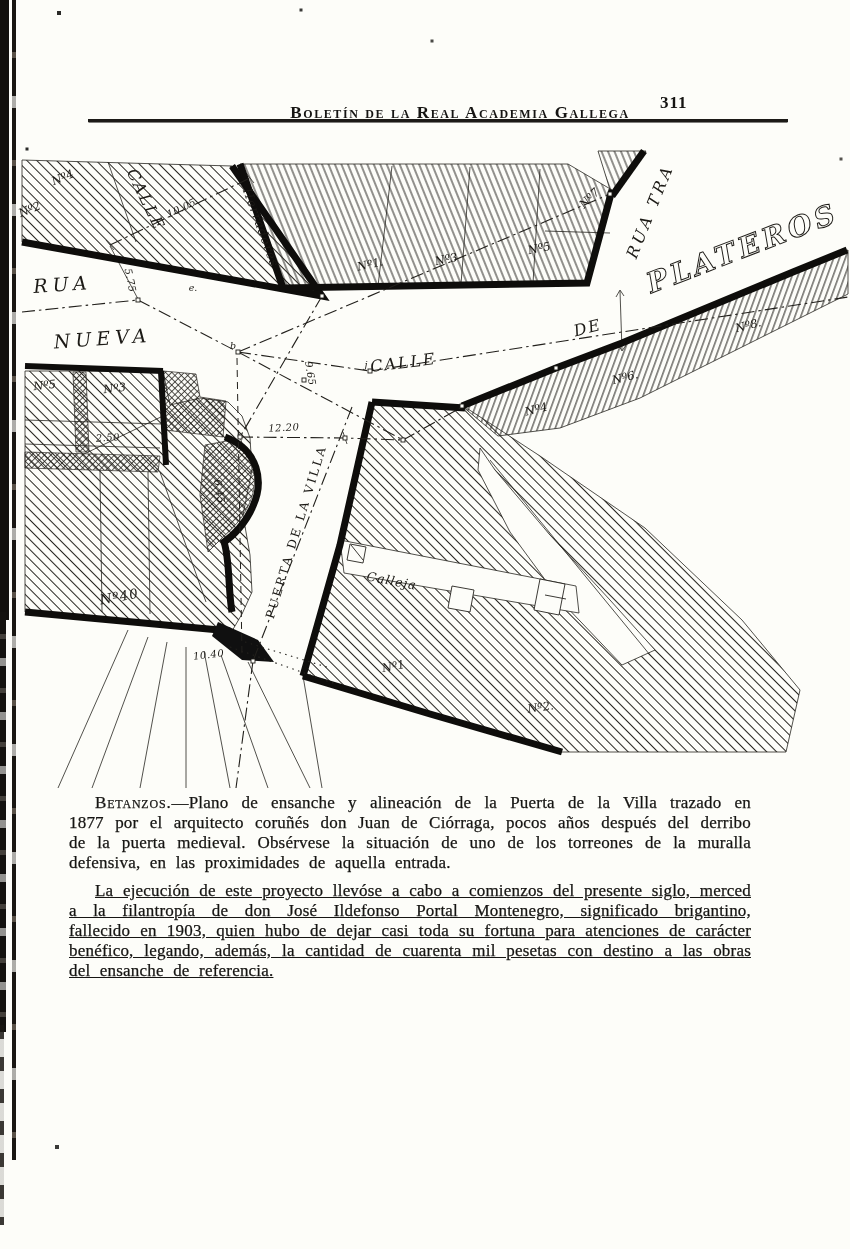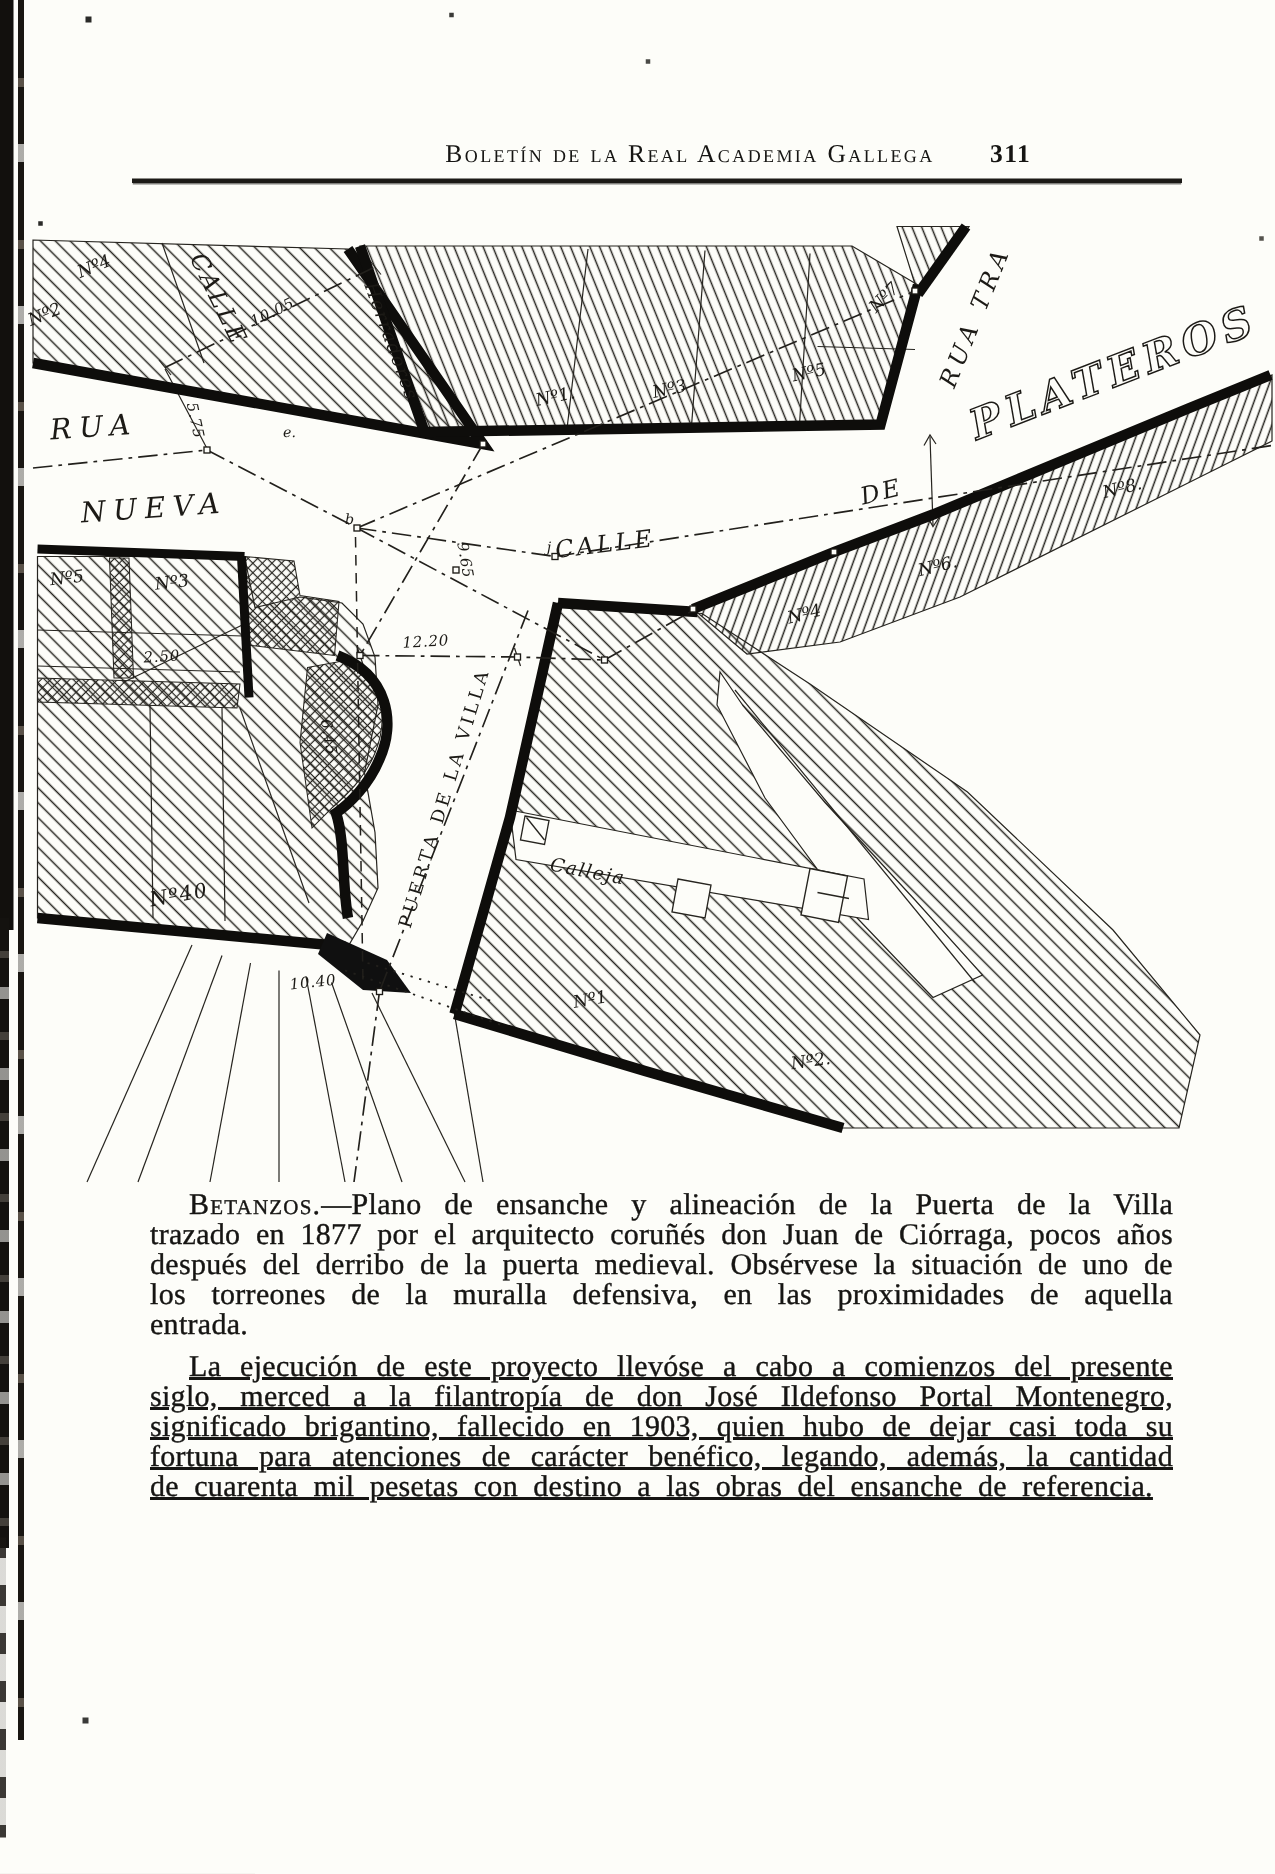--- a/index.html
+++ b/index.html
@@ -11,27 +11,27 @@
   .bind-low{position:absolute;left:0;top:612px;width:6px;height:420px;
     background:repeating-linear-gradient(180deg,#14120f 0 22px,#44403a 22px 27px,#14120f 27px 46px,rgba(20,18,15,.45) 46px 54px);}
   .bind-tail{position:absolute;left:0;top:1025px;width:4px;height:200px;
     background:repeating-linear-gradient(180deg,rgba(25,22,18,.85) 0 14px,rgba(25,22,18,.15) 14px 32px);}
   .bind-second{position:absolute;left:12px;top:0;width:4px;height:1160px;
     background:repeating-linear-gradient(180deg,#191612 0 52px,#5a5248 52px 58px,#191612 58px 96px,rgba(25,22,18,.35) 96px 108px);}
   .specks{position:absolute;left:0;top:0;width:2px;height:2px;
     box-shadow:58px 12px 0 1px #2a2a28,300px 9px 0 .5px #3a3a38,26px 148px 0 .5px #2a2a28,
                840px 158px 0 .5px #55534e,56px 1146px 0 1px #3a3a38,431px 40px 0 .5px #4a4a46;}
   
-  .head-title{position:absolute;top:93px;left:70px;width:780px;text-align:center;
-    font-variant:small-caps;font-weight:400;font-size:17px;letter-spacing:1.6px;}
+  .head-title{position:absolute;top:103px;left:70px;width:780px;text-align:center;
+    font-variant:small-caps;font-weight:700;font-size:17px;letter-spacing:1.6px;}
   .page-number{position:absolute;top:93px;left:660px;font-size:17px;font-weight:700;letter-spacing:1px;}
   .head-rule{position:absolute;top:119px;left:88px;width:700px;height:3px;background:#1c1a17;
     box-shadow:0 1.5px 0 -0.5px rgba(28,26,23,.55);}
   
-  .caption{position:absolute;top:793px;left:100px;width:682px;font-size:20px;line-height:20px;
+  .caption{position:absolute;top:793px;left:69px;width:682px;font-size:17px;line-height:20px;
     text-align:justify;word-spacing:5px;letter-spacing:.2px;-webkit-text-stroke:.25px #161513;}
   .caption p{margin:0;text-indent:26px;}
   .caption .p2{margin-top:8px;text-decoration:underline;}
   .sc{font-variant:small-caps;letter-spacing:.8px;}
   
   .map{position:absolute;top:140px;left:0;}
   .ml{fill:#1c1a16;text-anchor:middle;font-family:"DejaVu Serif",serif;}
   .cur{font-style:italic;font-size:16px;letter-spacing:2px;}
   .cur-sm{font-style:italic;font-size:12.5px;letter-spacing:1px;}
   .caps{font-style:italic;font-size:19px;letter-spacing:5px;}

